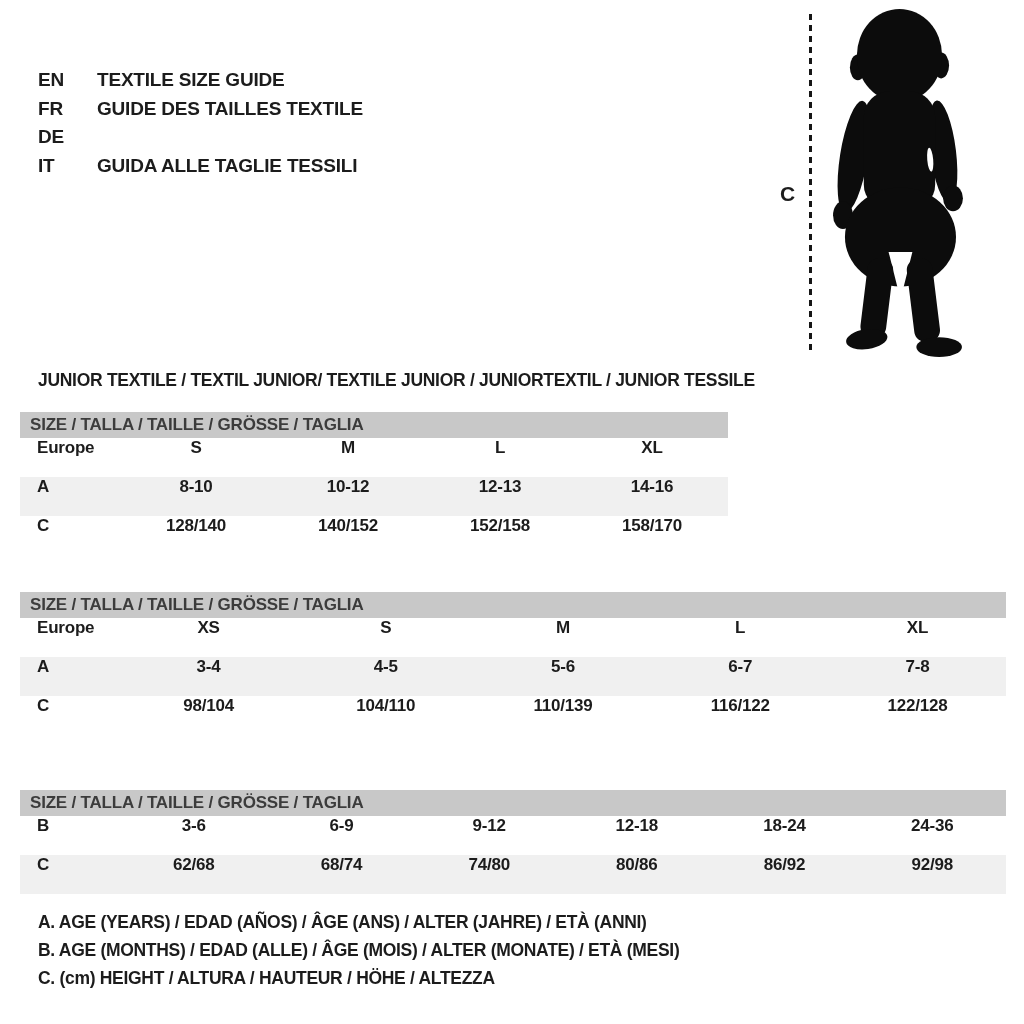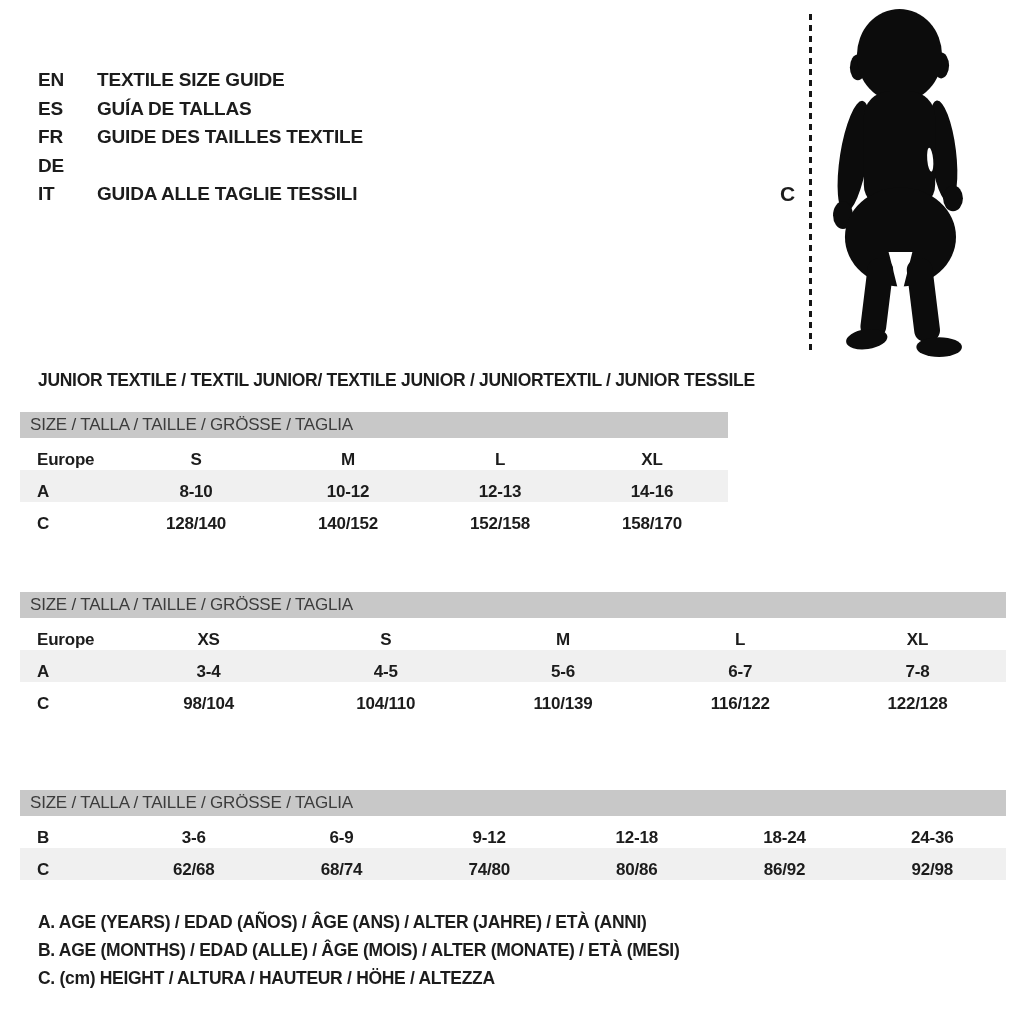--- a/index.html
+++ b/index.html
@@ -19,43 +19,39 @@
   }
   .measure-label{position:absolute;left:780px;top:182px;font-size:21px;font-weight:bold;}
   
   .sec-heading{position:absolute;left:38px;font-size:17.5px;font-weight:bold;letter-spacing:-0.3px;white-space:nowrap;}
   .sec-heading.two-line{line-height:29.5px;}
   
   .size-table{position:absolute;left:20px;}
   .w-junior{width:708px;}
   .w-wide{width:986px;}
   .thead{
-    background:#c8c8c8;color:#3c3c3c;font-weight:normal;font-size:17px;
+    background:#c8c8c8;color:#3c3c3c;font-weight:bold;font-size:17px;
     height:26px;line-height:26px;padding-left:10px;letter-spacing:-0.2px;
   }
-  .trow{display:flex;align-items:flex-end;height:32px;font-size:17px;font-weight:bold;letter-spacing:-0.2px;}
+  .trow{display:flex;align-items:flex-start;height:39px;font-size:17px;font-weight:bold;letter-spacing:-0.2px;}
   .trow.striped{background:#f0f0f0;}
   .tlabel{width:100px;padding-left:17px;box-sizing:border-box;}
   .tcell{flex:1;text-align:center;}
   
   .legend{position:absolute;left:38px;top:908px;font-size:17.5px;font-weight:bold;line-height:28px;letter-spacing:-0.3px;}
 </style>
 </head>
 <body>
 
 <div class="canvas">
 
   <div class="lang">
     <div class="lang-row">
       <span class="lang-code">EN</span>
       <span>TEXTILE SIZE GUIDE</span>
-    </div>
-    <div class="lang-row">
-      <span class="lang-code">ES</span>
-      <span>GUÍA DE TALLAS</span>
     </div>
     <div class="lang-row">
       <span class="lang-code">FR</span>
       <span>GUIDE DES TAILLES TEXTILE</span>
     </div>
     <div class="lang-row">
       <span class="lang-code">DE</span>
     </div>
     <div class="lang-row">
       <span class="lang-code">IT</span>

